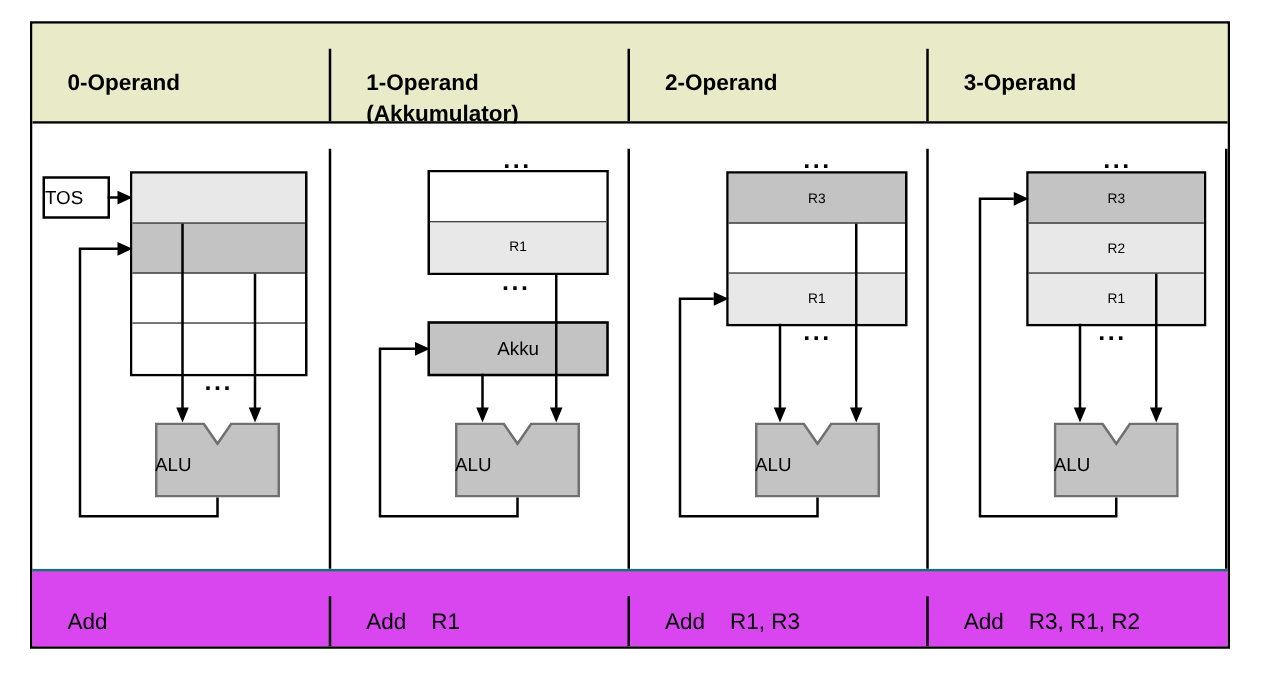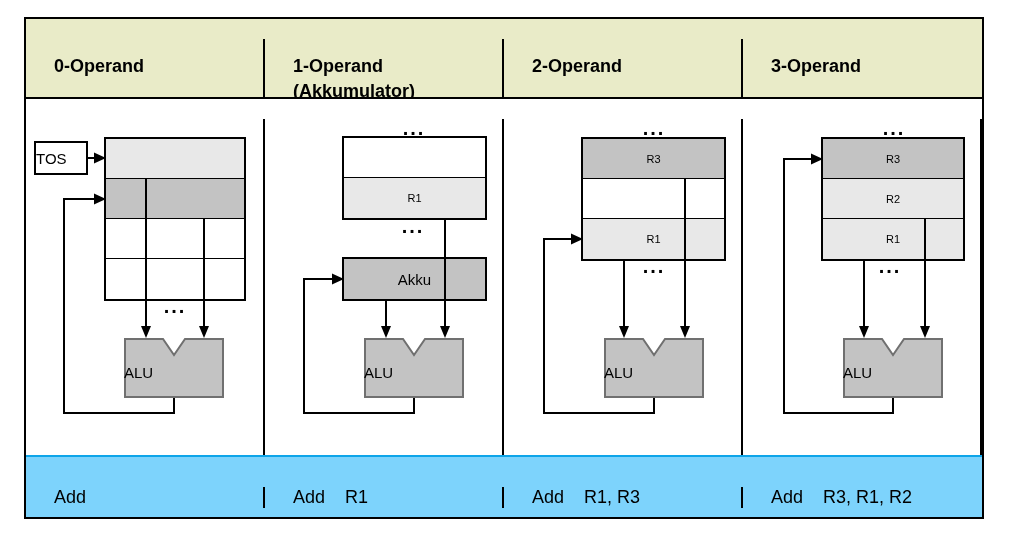--- a/index.html
+++ b/index.html
@@ -5,21 +5,21 @@
   * { margin:0; padding:0; box-sizing:border-box; }
   html,body { width:1009px; height:541px; background:#ffffff; overflow:hidden;
               font-family:"Liberation Sans", sans-serif; color:#000; }
   .canvas { position:relative; width:1009px; height:541px; background:#fff; }
 
   .arch-table { position:absolute; left:24px; top:17px; width:960px; height:502px;
                 border:2px solid #000; display:flex; flex-direction:column; background:#fff; }
 
   .row-head { display:flex; height:80px; border-bottom:2px solid #000; background:#e9ebc8; }
   .row-body { position:relative; display:flex; flex:1; background:#fff; }
-  .row-foot { display:flex; height:62px; border-top:2px solid #0ea5e9; background:#7dd3fc;align-items:center; }
+  .row-foot { display:flex; height:62px; border-top:2px solid #0f766e; background:#d946ef; }
 
   .hcell, .bcell, .fcell { width:239px;margin-top:20px; }
   .hcell:not(:last-child), .bcell:not(:last-child), .fcell:not(:last-child) { border-right:2px solid #000; }
 
   .hcell { padding:15px 8px 0 28px; font-weight:bold; font-size:18px; line-height:25px; }
   .fcell { display:flex; align-items:center; padding-left:28px; font-size:18px; }
   .fcell .operands { margin-left:20px; }
 
   
   .diagram-layer { position:absolute; left:0; top:0; width:956px; height:356px; }

